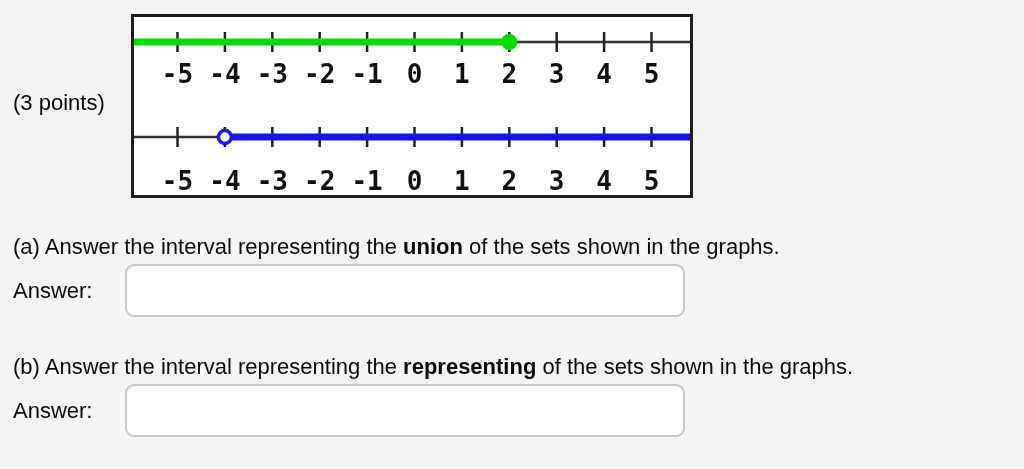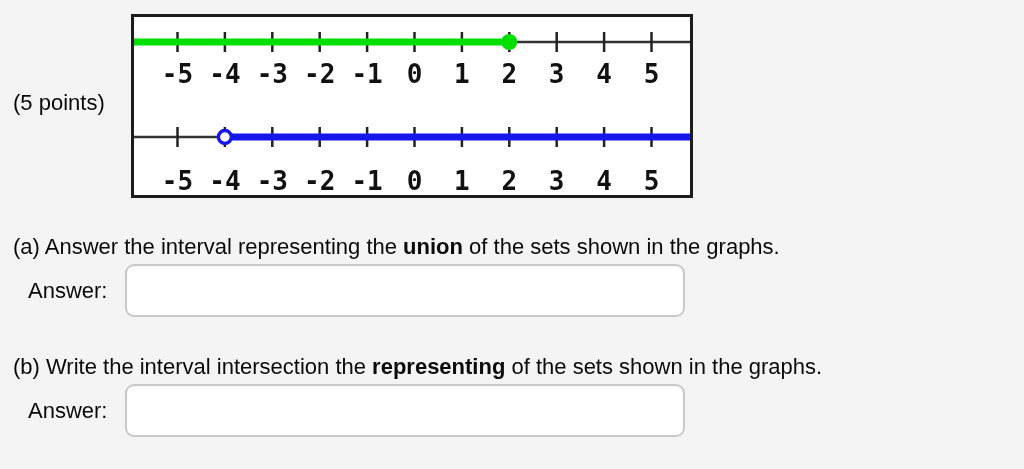--- a/index.html
+++ b/index.html
@@ -34,21 +34,21 @@
   .q{
     position:absolute;left:13px;
     font-size:22px;line-height:27px;
     white-space:nowrap;
   }
   .q .emph{font-weight:bold;}
   .q-a{top:233px;}
   .q-b{top:353px;}
   .answer-label{
     position:absolute;left:13px;
-    font-size:22px;line-height:27px;margin-left:15px;
+    font-size:22px;line-height:27px;
   }
   .label-a{top:277px;}
   .label-b{top:397px;}
   .answer-input{
     position:absolute;left:125px;
     width:560px;height:53px;
     box-sizing:border-box;
     border:2px solid #c9c9c9;
     border-radius:9px;
     background:#ffffff;
@@ -59,21 +59,21 @@
     box-shadow:inset 0 1px 2px rgba(0,0,0,0.05);
   }
   .input-a{top:264px;}
   .input-b{top:384px;}
 </style>
 </head>
 <body>
 
 <div class="page">
 
-  <div class="points">(5 points)</div>
+  <div class="points">(3 points)</div>
 
   <div class="graph-box">
     <svg id="nl-svg" width="556" height="178" viewBox="0 0 556 178">
         <g>
           <line x1="0" y1="25" x2="556" y2="25" stroke="#333333" stroke-width="2.5"></line>
           <line x1="43.5" y1="15" x2="43.5" y2="35" stroke="#222222" stroke-width="2.5"></line>
           <line x1="90.9" y1="15" x2="90.9" y2="35" stroke="#222222" stroke-width="2.5"></line>
           <line x1="138.3" y1="15" x2="138.3" y2="35" stroke="#222222" stroke-width="2.5"></line>
           <line x1="185.7" y1="15" x2="185.7" y2="35" stroke="#222222" stroke-width="2.5"></line>
           <line x1="233.1" y1="15" x2="233.1" y2="35" stroke="#222222" stroke-width="2.5"></line>
@@ -128,19 +128,19 @@
   </div>
 
   <div class="q q-a">
     <span>(a) Answer the interval representing the </span><span class="emph">union</span><span> of the sets shown in the graphs.</span>
   </div>
 
   <label class="answer-label label-a">Answer:</label>
   <input class="answer-input input-a" type="text" value="" style="">
 
   <div class="q q-b">
-    <span>(b) Write the interval intersection the </span><span class="emph">representing</span><span> of the sets shown in the graphs.</span>
+    <span>(b) Answer the interval representing the </span><span class="emph">representing</span><span> of the sets shown in the graphs.</span>
   </div>
 
   <label class="answer-label label-b">Answer:</label>
   <input class="answer-input input-b" type="text" value="" style="">
 
 </div>
 
 </body></html>

